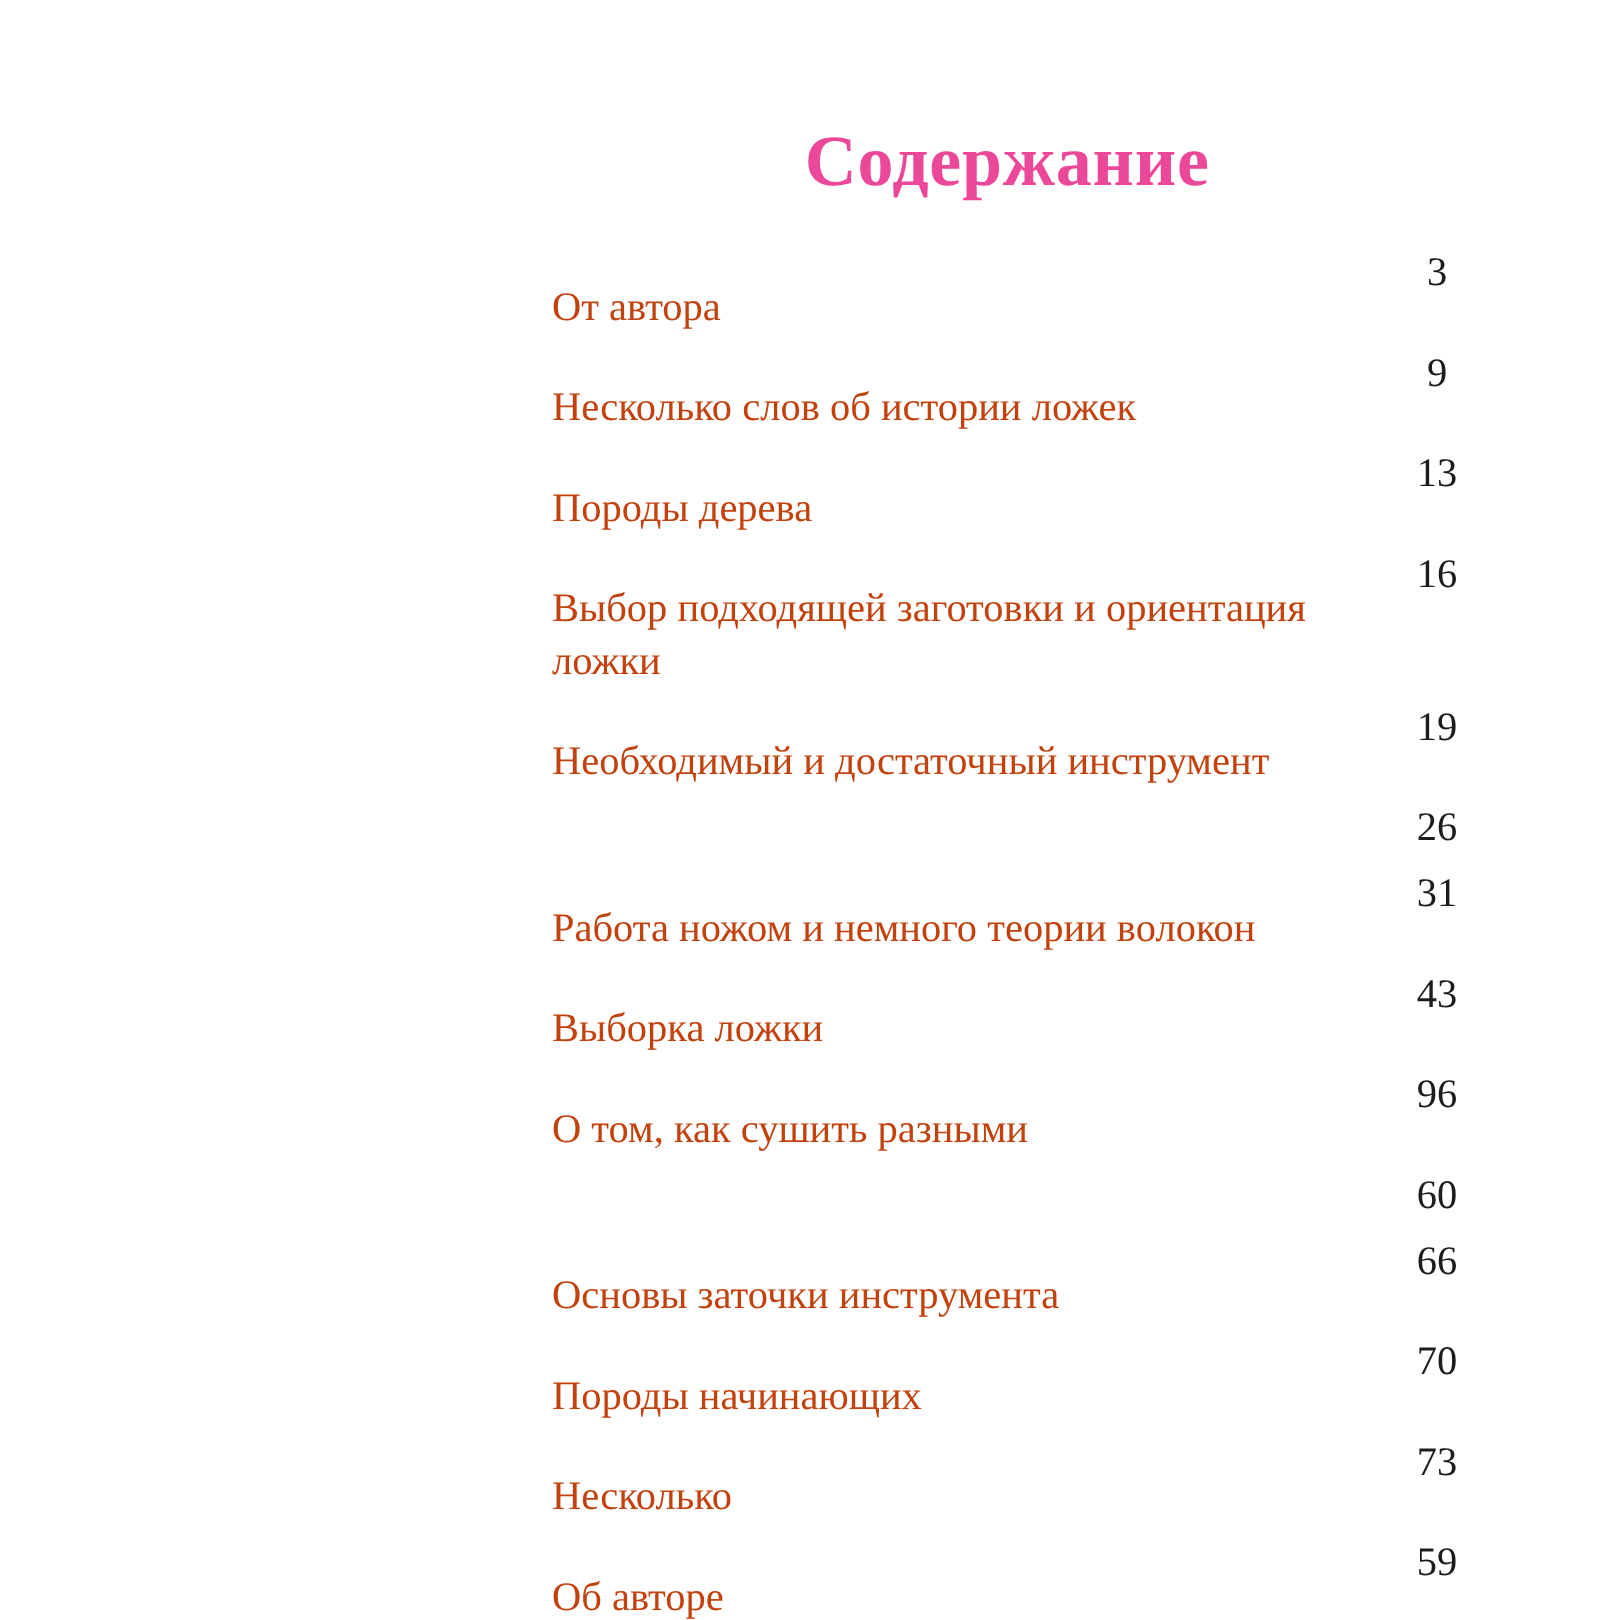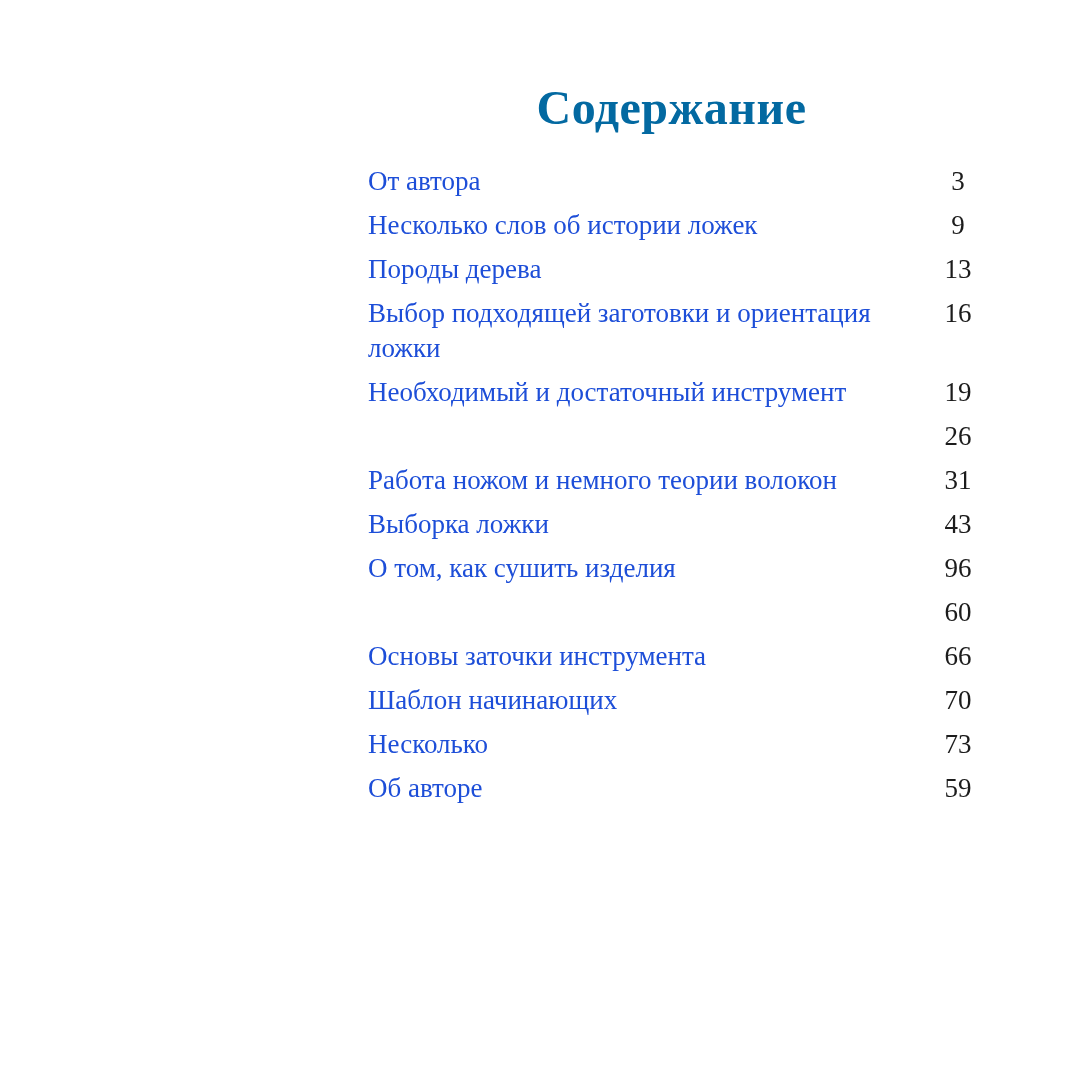--- a/index.html
+++ b/index.html
@@ -23,35 +23,36 @@
     top: 0;
     width: 607px;
   }
   .toc-title {
     margin-top: 80px;
     font-size: 48px;
     line-height: 56px;
     font-weight: bold;
     text-align: center;
     letter-spacing: 0.5px;
-    color: #0369a1;
+    color: #ec4899;
   }
   .toc-list {
     margin-top: 28px;
   }
   .toc-entry {
     display: flex;
     align-items: flex-start;
     margin-bottom: 9px;
     font-size: 27px;
     line-height: 35px;
   }
   .toc-entry-title {
     width: 520px;
-    color: #1d4ed8;
+    color: #c2410c;
+    margin-top: 23px;
   }
   .toc-entry-page {
     margin-left: auto;
     width: 34px;
     text-align: center;
     color: #1c1c1c;
     font-variant-numeric: lining-nums;
   }
 </style>
 </head>
@@ -98,35 +99,35 @@
         <span class="toc-entry-page">31</span>
       </div>
 
       <div class="toc-entry">
         <span class="toc-entry-title">Выборка ложки</span>
         <span class="toc-entry-page">43</span>
       </div>
 
 
       <div class="toc-entry">
-        <span class="toc-entry-title">О том, как сушить изделия</span>
+        <span class="toc-entry-title">О том, как сушить разными</span>
         <span class="toc-entry-page">96</span>
       </div>
 
       <div class="toc-entry">
         <span class="toc-entry-page">60</span>
       </div>
 
       <div class="toc-entry">
         <span class="toc-entry-title">Основы заточки инструмента</span>
         <span class="toc-entry-page">66</span>
       </div>
 
       <div class="toc-entry">
-        <span class="toc-entry-title">Шаблон начинающих</span>
+        <span class="toc-entry-title">Породы начинающих</span>
         <span class="toc-entry-page">70</span>
       </div>
 
       <div class="toc-entry">
         <span class="toc-entry-title">Несколько</span>
         <span class="toc-entry-page">73</span>
       </div>
 
 
       <div class="toc-entry">

